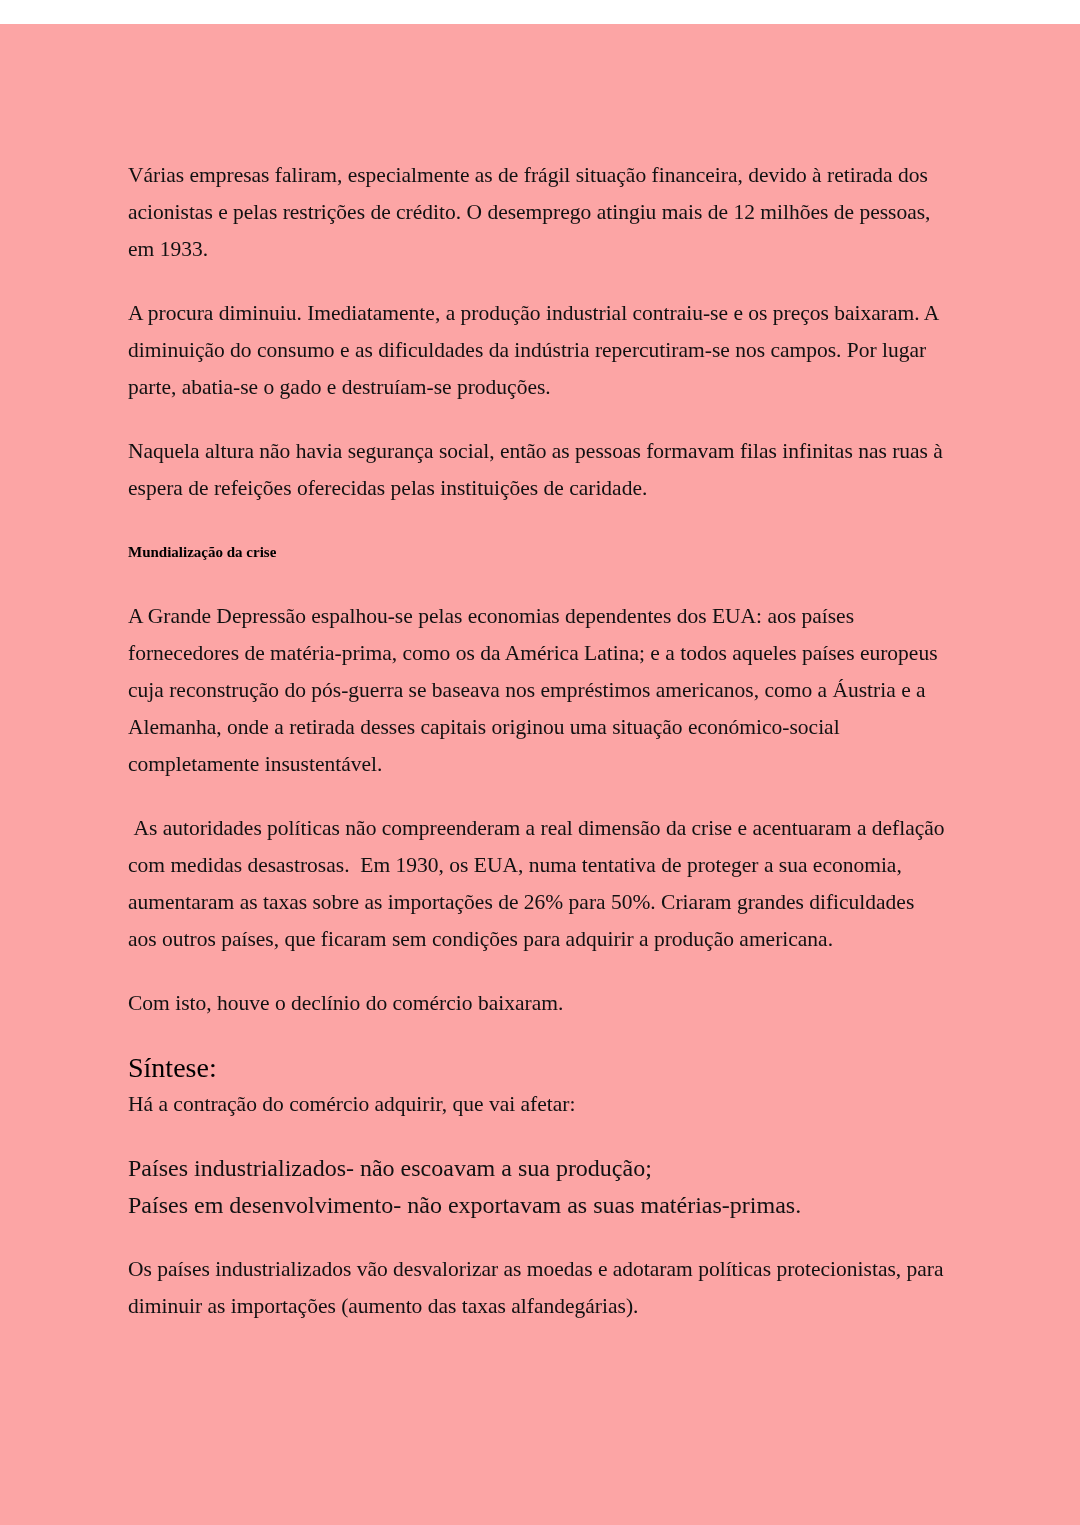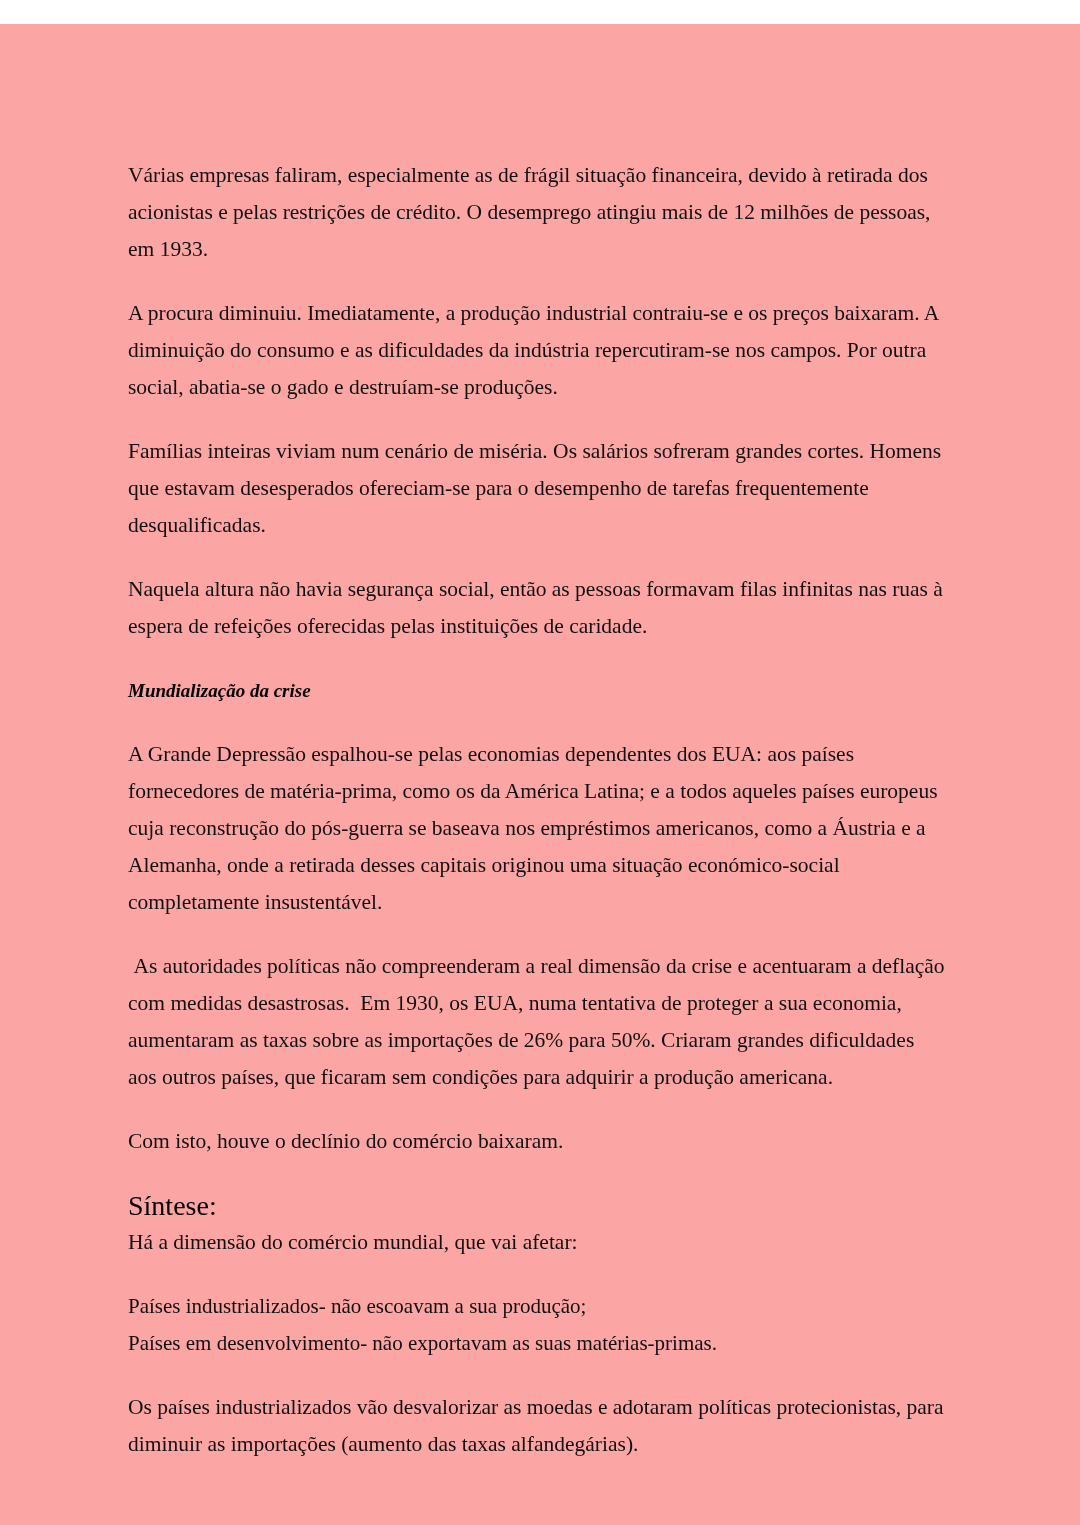--- a/index.html
+++ b/index.html
@@ -33,26 +33,25 @@
     line-height: 37px;
     text-align: left;
     color: #111111;
     white-space: pre-wrap;
   }
   p.para:last-child {
     margin-bottom: 0;
   }
   h2.section-heading {
     margin: 0 0 27px 0;
-    font-size: 19px;
+    font-size: 15px;
     line-height: 37px;
     font-weight: bold;
     text-align: left;
     color: #000000;
-    font-style: italic;
   }
   .sintese-block {
     margin: 0 0 27px 0;
   }
   .sintese-label {
     display: block;
     font-size: 28px;
     line-height: 37px;
     font-weight: normal;
     color: #000000;
@@ -61,52 +60,51 @@
     display: block;
     font-size: 21.5px;
     line-height: 37px;
     color: #111111;
   }
   .list-block {
     margin: 0 0 27px 0;
   }
   .list-line {
     display: block;
-    font-size: 21px;
+    font-size: 24px;
     line-height: 37px;
     color: #111111;
     white-space: pre-wrap;
   }
 </style>
 </head>
 <body>
 
 <div class="page">
   <div class="doc-body">
 
     <p class="para">Várias empresas faliram, especialmente as de frágil situação financeira, devido à retirada dos acionistas e pelas restrições de crédito. O desemprego atingiu mais de 12 milhões de pessoas, em 1933.</p>
 
-    <p class="para">A procura diminuiu. Imediatamente, a produção industrial contraiu-se e os preços baixaram. A diminuição do consumo e as dificuldades da indústria repercutiram-se nos campos. Por outra social, abatia-se o gado e destruíam-se produções.</p>
+    <p class="para">A procura diminuiu. Imediatamente, a produção industrial contraiu-se e os preços baixaram. A diminuição do consumo e as dificuldades da indústria repercutiram-se nos campos. Por lugar parte, abatia-se o gado e destruíam-se produções.</p>
 
-    <p class="para">Famílias inteiras viviam num cenário de miséria. Os salários sofreram grandes cortes. Homens que estavam desesperados ofereciam-se para o desempenho de tarefas frequentemente desqualificadas.</p>
 
     <p class="para">Naquela altura não havia segurança social, então as pessoas formavam filas infinitas nas ruas à espera de refeições oferecidas pelas instituições de caridade.</p>
 
     <h2 class="section-heading">Mundialização da crise</h2>
 
     <p class="para">A Grande Depressão espalhou-se pelas economias dependentes dos EUA: aos países fornecedores de matéria-prima, como os da América Latina; e a todos aqueles países europeus cuja reconstrução do pós-guerra se baseava nos empréstimos americanos, como a Áustria e a Alemanha, onde a retirada desses capitais originou uma situação económico-social completamente insustentável.</p>
 
 
     <p class="para"> As autoridades políticas não compreenderam a real dimensão da crise e acentuaram a deflação com medidas desastrosas.  Em 1930, os EUA, numa tentativa de proteger a sua economia, aumentaram as taxas sobre as importações de 26% para 50%. Criaram grandes dificuldades aos outros países, que ficaram sem condições para adquirir a produção americana.</p>
 
     <p class="para">Com isto, houve o declínio do comércio baixaram.</p>
 
     <div class="sintese-block">
       <span class="sintese-label">Síntese:</span>
-      <span class="sintese-line">Há a dimensão do comércio mundial, que vai afetar:</span>
+      <span class="sintese-line">Há a contração do comércio adquirir, que vai afetar:</span>
     </div>
 
     <div class="list-block">
       <span class="list-line">Países industrializados- não escoavam a sua produção;</span>
       <span class="list-line">Países em desenvolvimento- não exportavam as suas matérias-primas.</span>
     </div>
 
     <p class="para">Os países industrializados vão desvalorizar as moedas e adotaram políticas protecionistas, para diminuir as importações (aumento das taxas alfandegárias).</p>
 
   </div>

